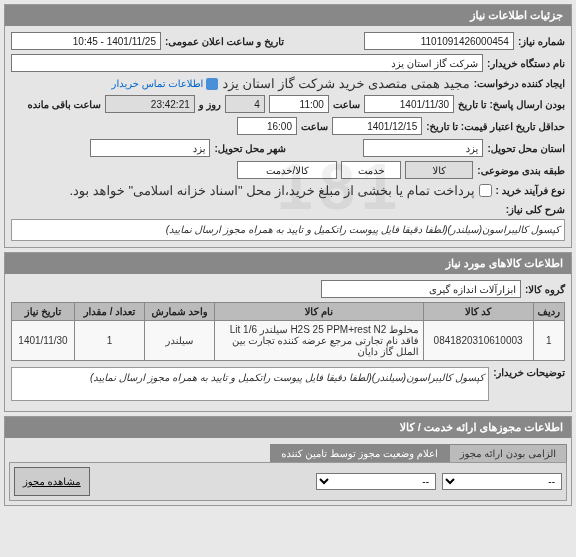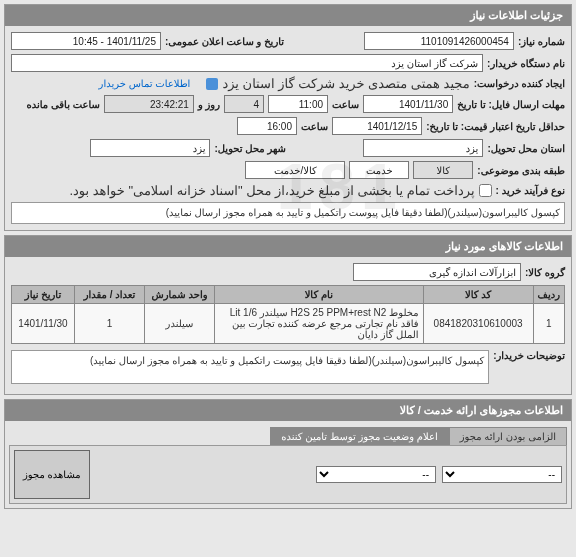--- a/index.html
+++ b/index.html
@@ -54,39 +54,40 @@
 .w-120 { width: 120px; }
 .w-150 { width: 150px; padding-left: 40px; }
 .w-90 { width: 90px; }
 .w-60 { width: 60px; }
 .w-40 { width: 40px; }
 .contact-link {
   color: #0066cc;
   cursor: pointer;
   display: inline-flex;
   align-items: center;
-  gap: 16px;
+  gap: 3px;
   font-size: 10px;
 }
 .contact-icon {
   width: 12px; height: 12px;
   background: #4a90d9;
   border-radius: 2px;
 }
 .note-text {
   font-size: 13px;
   color: #333;
 }
 .desc-box {
   background: #fff;
   border: 1px solid #999;
   padding: 4px;
   font-size: 10px;
   min-height: 22px;
   width: 100%;
+  font-style: italic;
 }
 table.data-table {
   width: 100%;
   border-collapse: collapse;
   font-size: 10px;
   background: #fff;
 }
 table.data-table th, table.data-table td {
   border: 1px solid #888;
   padding: 3px 4px;
@@ -128,23 +129,24 @@
 }
 select.sel {
   font-size: 10px;
   padding: 1px 2px;
   border: 1px solid #777;
   background: #fff;
 }
 .btn {
   background: #ccc;
   border: 1px solid #666;
-  padding: 18px 8px;
+  padding: 8px 8px;
   font-size: 10px;
   cursor: pointer;
+  text-decoration: underline;
 }
 .halfcol { flex: 1; display:flex; align-items:center; gap:4px; }
 .small-label { font-size:10px; color:#222; font-weight:bold; }
 .watermark {
   position: absolute;
   font-size: 65px;
   color: rgba(0,0,0,0.06);
   font-weight: bold;
   top: 150px;
   right: 169px;
@@ -186,21 +188,21 @@
     <div class="row">
       <span class="label">ایجاد کننده درخواست:</span>
       <span class="note-text">مجید همتی متصدی خرید شرکت گاز استان یزد</span>
       <span class="contact-link">
         <span class="contact-icon"></span>
         <span>اطلاعات تماس خریدار</span>
       </span>
     </div>
 
     <div class="row">
-      <span class="label">مهلت ارسال فایل: تا تاریخ</span>
+      <span class="label">بودن ارسال پاسخ: تا تاریخ</span>
       <span class="field w-90">1401/11/30</span>
       <span class="small-label">ساعت</span>
       <span class="field w-60">11:00</span>
       <span class="field gray w-40">4</span>
       <span class="small-label">روز و</span>
       <span class="field gray w-90">23:42:21</span>
       <span class="small-label">ساعت باقی مانده</span>
     </div>
 
     <div class="row">
@@ -216,42 +218,45 @@
         <span class="field w-120">یزد</span>
       </div>
       <div class="halfcol">
         <span class="label">شهر محل تحویل:</span>
         <span class="field w-120">یزد</span>
       </div>
     </div>
 
     <div class="row">
       <span class="label">طبقه بندی موضوعی:</span>
-      <span class="field gray" style="width:60px;justify-content:center">کالا</span>
+      <span class="field gray" style="width:68px;justify-content:center">کالا</span>
       <span class="field" style="width:60px;justify-content:center">خدمت</span>
       <span class="field" style="width:100px;justify-content:center">کالا/خدمت</span>
     </div>
 
     <div class="row">
       <span class="label">نوع فرآیند خرید :</span>
       <input type="checkbox" style="">
       <span class="note-text">پرداخت تمام یا بخشی از مبلغ خرید،از محل "اسناد خزانه اسلامی" خواهد بود.</span>
     </div>
 
+    <div class="row" style="margin-top:6px">
+      <span class="label">شرح کلی نیاز:</span>
+    </div>
     <div class="desc-box">کپسول کالیبراسون(سیلندر)(لطفا دقیقا  فایل پیوست راتکمیل و تایید به همراه مجوز ارسال نمایید)</div>
 
   </div>
 </div>
 
 <div class="panel">
   <div class="panel-header">اطلاعات کالاهای مورد نیاز</div>
   <div class="panel-body">
     <div class="row">
       <span class="label">گروه کالا:</span>
-      <span class="field" style="width:168px">ابزارآلات اندازه گیری</span>
+      <span class="field" style="width:200px">ابزارآلات اندازه گیری</span>
     </div>
 
     <table class="data-table">
       <thead>
         <tr>
           <th style="width:30px">ردیف</th>
           <th style="width:110px">کد کالا</th>
           <th>نام کالا</th>
           <th style="width:70px">واحد شمارش</th>
           <th style="width:70px">تعداد / مقدار</th>

